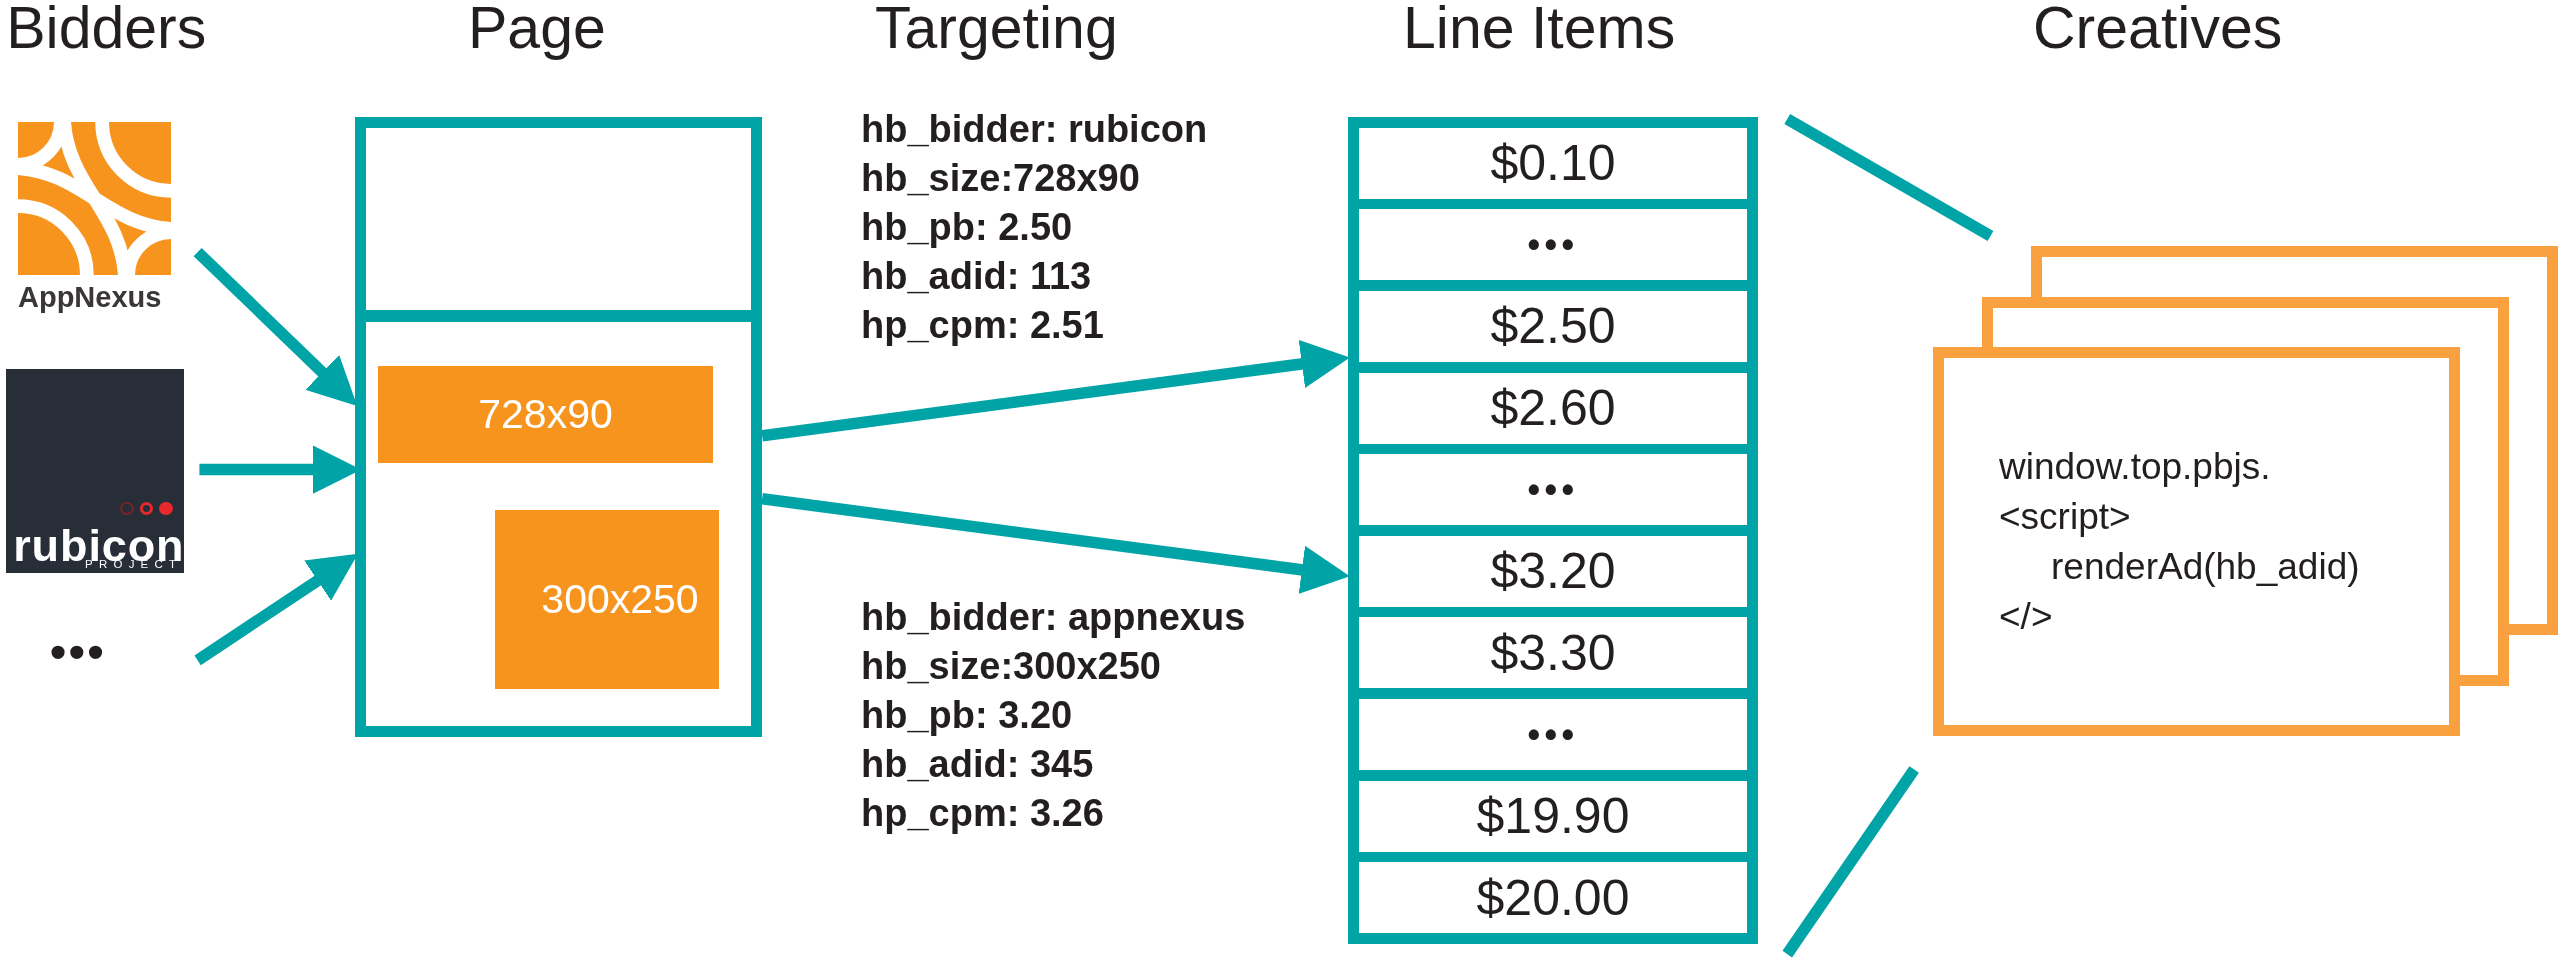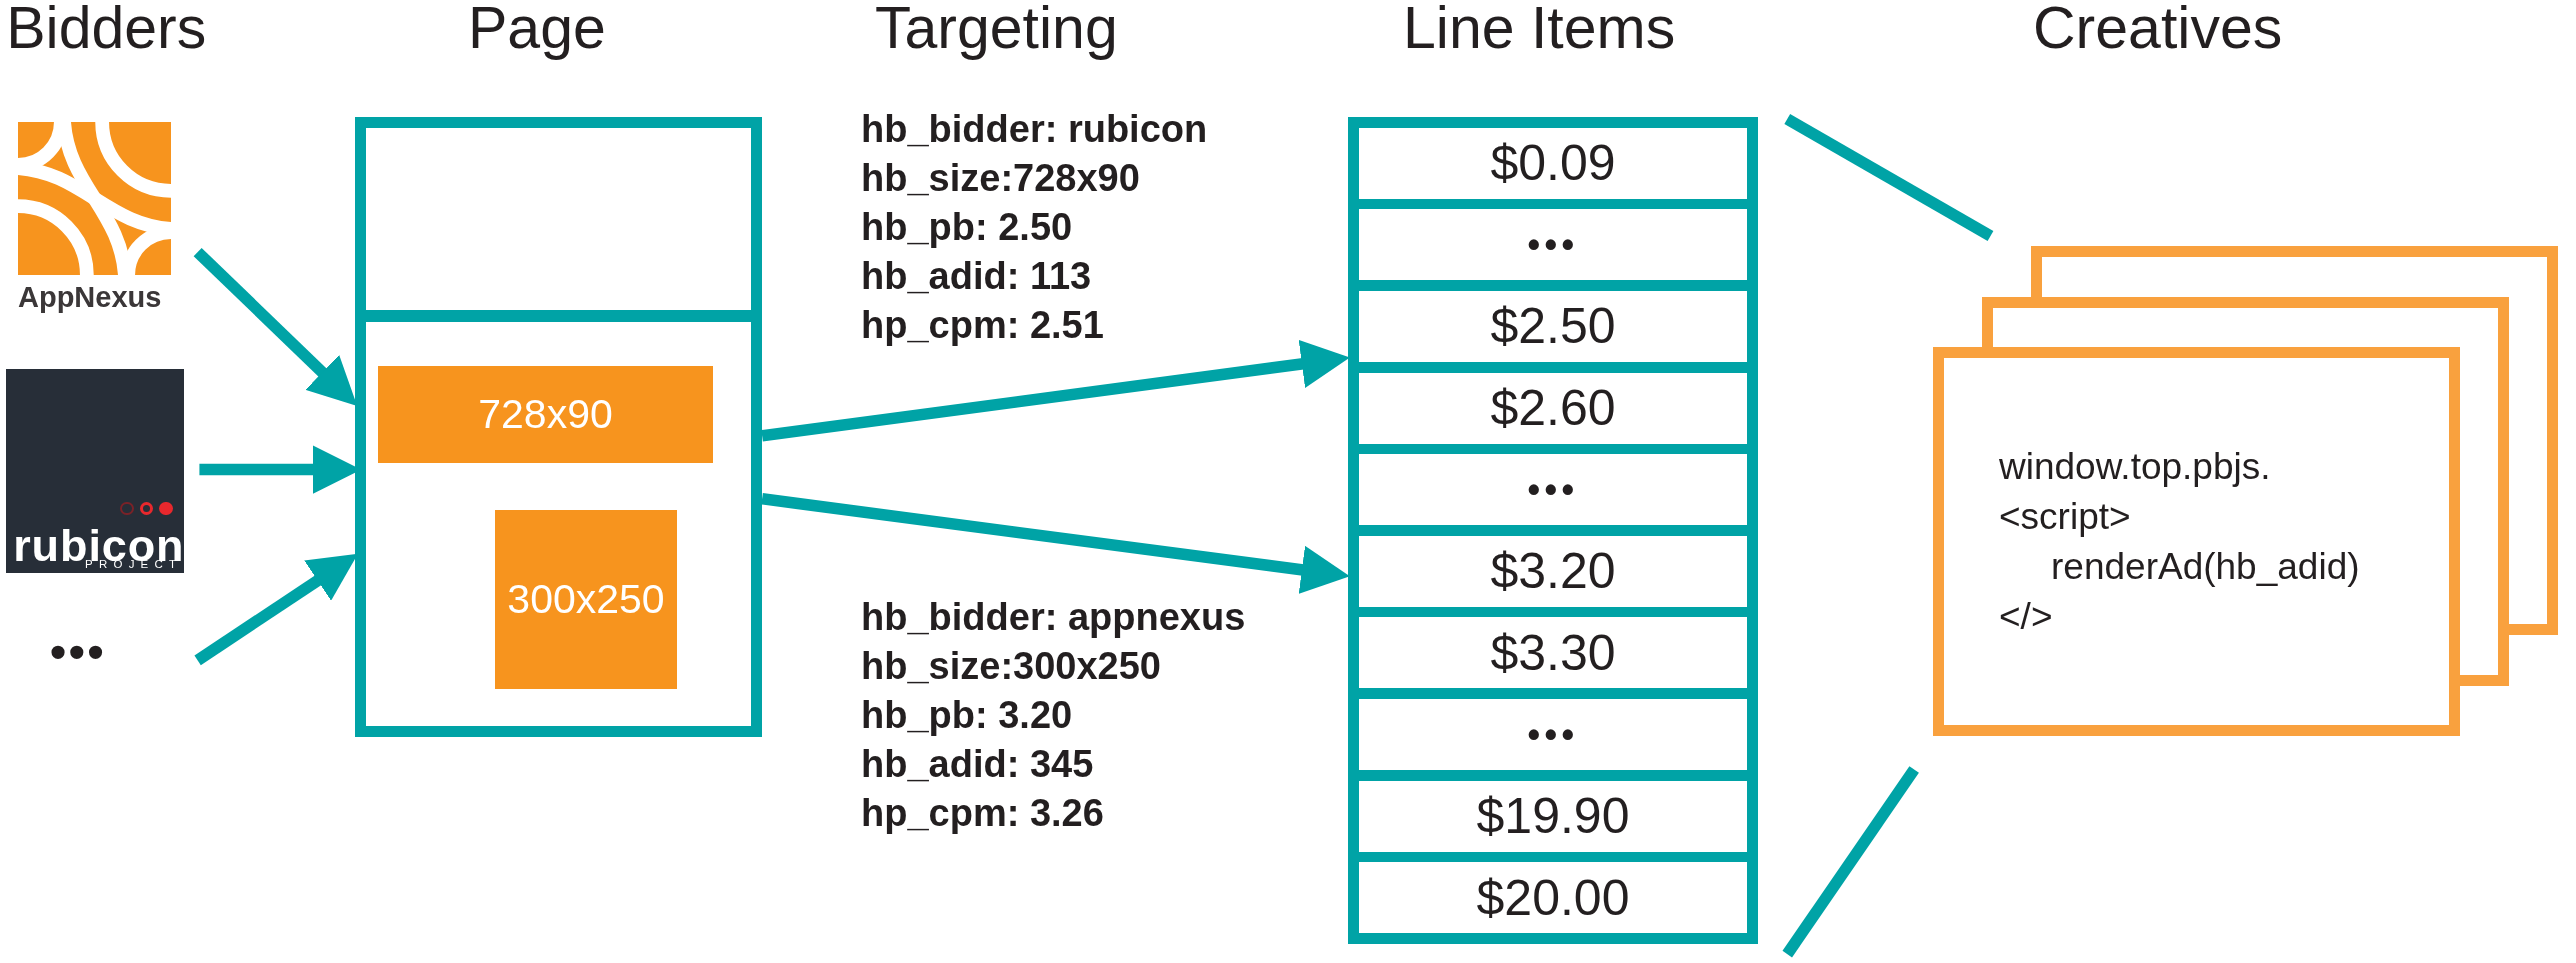--- a/index.html
+++ b/index.html
@@ -33,21 +33,21 @@
   .d3{background:var(--rubicon-red);}
   .rubicon-word{position:absolute;left:7px;top:138px;color:#ffffff;font-size:45px;font-weight:700;letter-spacing:0.9px;line-height:50px;white-space:nowrap;}
   .reg{font-size:13.3px;vertical-align:25px;margin-left:1.8px;}
   .rubicon-sub{position:absolute;right:2px;top:189px;color:#ffffff;font-size:11.5px;font-weight:400;letter-spacing:6.2px;}
   .bidders-more{position:absolute;left:50px;top:625px;font-size:46px;font-weight:700;letter-spacing:2.7px;color:var(--text-dark);}
   
   .page-box{position:absolute;left:355px;top:117px;width:407px;height:620px;border:11.5px solid var(--teal);background:#fff;box-sizing:border-box;}
   .page-divider{position:absolute;left:0;top:182px;width:100%;height:11.5px;background:var(--teal);}
   .slot{position:absolute;background:var(--orange);color:#ffffff;display:flex;align-items:center;justify-content:center;font-size:41px;font-weight:400;}
   .slot-728{left:12px;top:238px;width:335px;height:97px;}
-  .slot-300{left:129px;top:382px;width:182px;height:179px;}
+  .slot-300{left:129px;top:382px;width:198px;height:179px;padding-left:26px;}
   
   .targeting-block{position:absolute;font-size:38px;font-weight:700;line-height:49px;color:var(--text-dark);white-space:nowrap;margin-left:16px;}
   .block1{left:845px;top:105px;}
   .block2{left:845px;top:593px;}
   
   .line-items{position:absolute;left:1348px;top:117px;width:410px;height:827px;background:var(--teal);
     display:flex;flex-direction:column;gap:10.7px;padding:10.7px;box-sizing:border-box;}
   .li-row{background:#ffffff;flex:1;display:flex;align-items:center;justify-content:center;
     font-size:50px;font-weight:400;color:var(--text-dark);}
   .li-dots{font-size:36px;font-weight:700;letter-spacing:4.4px;}
@@ -113,21 +113,21 @@
   </div>
   <div class="targeting-block block2">
     <div>hb_bidder: appnexus</div>
     <div>hb_size:300x250</div>
     <div>hb_pb: 3.20</div>
     <div>hb_adid: 345</div>
     <div>hp_cpm: 3.26</div>
   </div>
 
   <div class="line-items">
-    <div class="li-row">$0.09</div>
+    <div class="li-row">$0.10</div>
     <div class="li-row li-dots">•••</div>
     <div class="li-row">$2.50</div>
     <div class="li-row">$2.60</div>
     <div class="li-row li-dots">•••</div>
     <div class="li-row">$3.20</div>
     <div class="li-row">$3.30</div>
     <div class="li-row li-dots">•••</div>
     <div class="li-row">$19.90</div>
     <div class="li-row">$20.00</div>
   </div>

